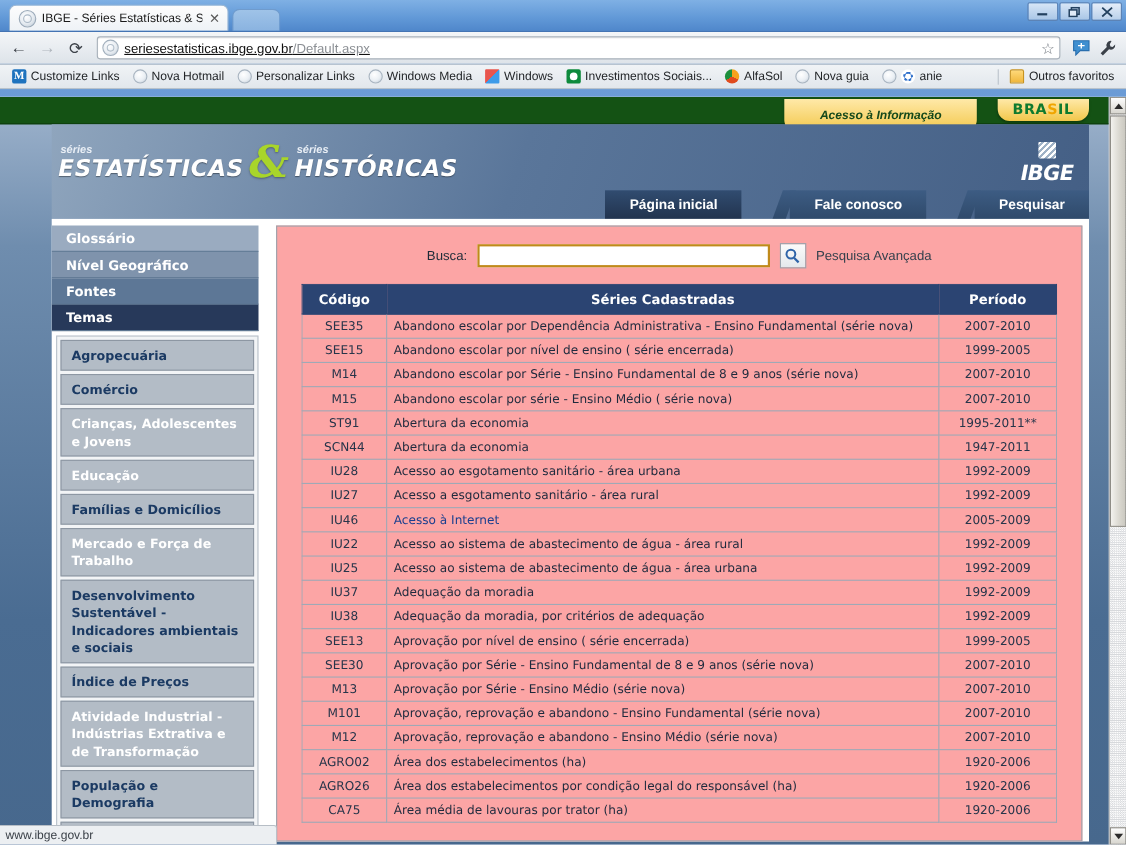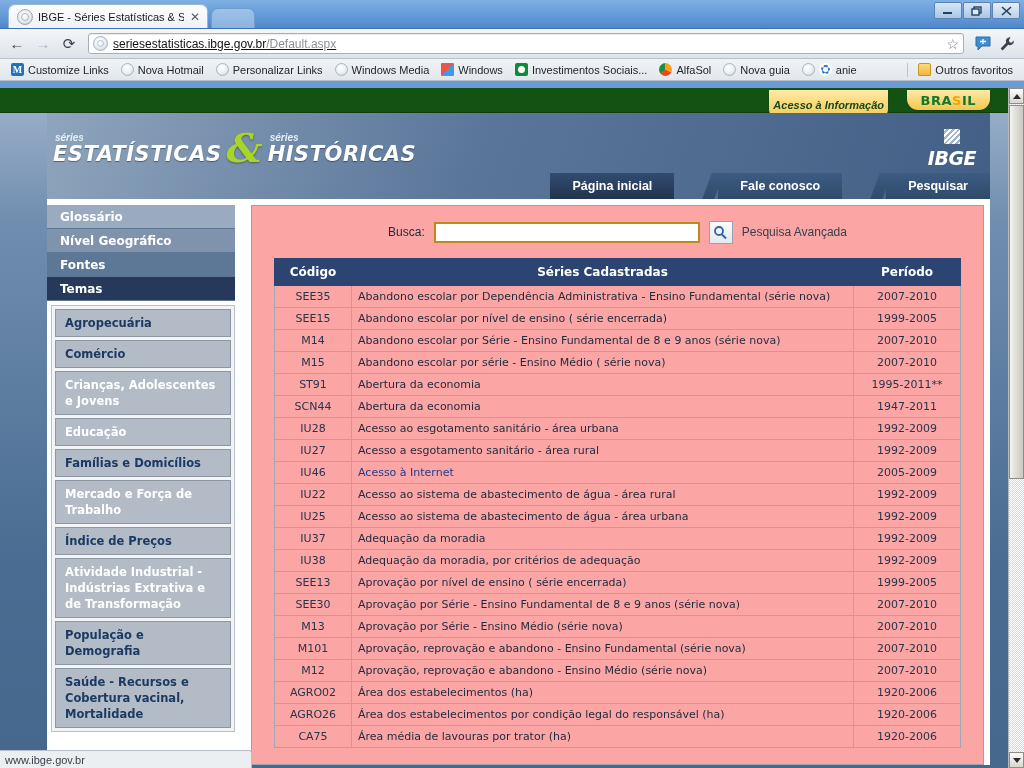--- a/index.html
+++ b/index.html
@@ -128,21 +128,21 @@
   }
   
   .govbar{
     height:24px;background:#145214;position:relative;
     border-bottom:1px solid #0e3d0e;
   }
   .acesso{
     position:absolute;right:120px;top:2px;height:30px;
     background:linear-gradient(#ffe9a8,#f2c74a);
     border-radius:0 0 11px 11px;
-    padding:0 4px;display:flex;align-items:center;
+    padding:0 32px;display:flex;align-items:center;
     font-size:11px;font-style:italic;font-weight:bold;color:#15491b;
     box-shadow:0 1px 2px rgba(0,0,0,.25);
   }
   .brasil{
     position:absolute;right:18px;top:2px;height:20px;
     background:linear-gradient(#ffe9a8,#f2c74a);
     border-radius:0 0 11px 11px;
     padding:0 14px;display:flex;align-items:center;
     font-size:13px;font-weight:bold;color:#0f7a2e;letter-spacing:.5px;
     font-family:"DejaVu Sans", sans-serif;
@@ -454,20 +454,21 @@
             <div class="sbitem l3">Fontes</div>
             <div class="sbitem l4">Temas</div>
           </div>
           <div class="sbbox">
             <div class="tbtn">Agropecuária</div>
             <div class="tbtn">Comércio</div>
             <div class="tbtn light">Crianças, Adolescentes e Jovens</div>
             <div class="tbtn light">Educação</div>
             <div class="tbtn">Famílias e Domicílios</div>
             <div class="tbtn light">Mercado e Força de Trabalho</div>
+            <div class="tbtn">Desenvolvimento Sustentável - Indicadores ambientais e sociais</div>
             <div class="tbtn">Índice de Preços</div>
             <div class="tbtn light">Atividade Industrial - Indústrias Extrativa e de Transformação</div>
             <div class="tbtn">População e Demografia</div>
             <div class="tbtn">Saúde - Recursos e Cobertura vacinal, Mortalidade</div>
 
           </div>
         </div>
 
         <div class="mainpanel">
           <div class="searchrow">

